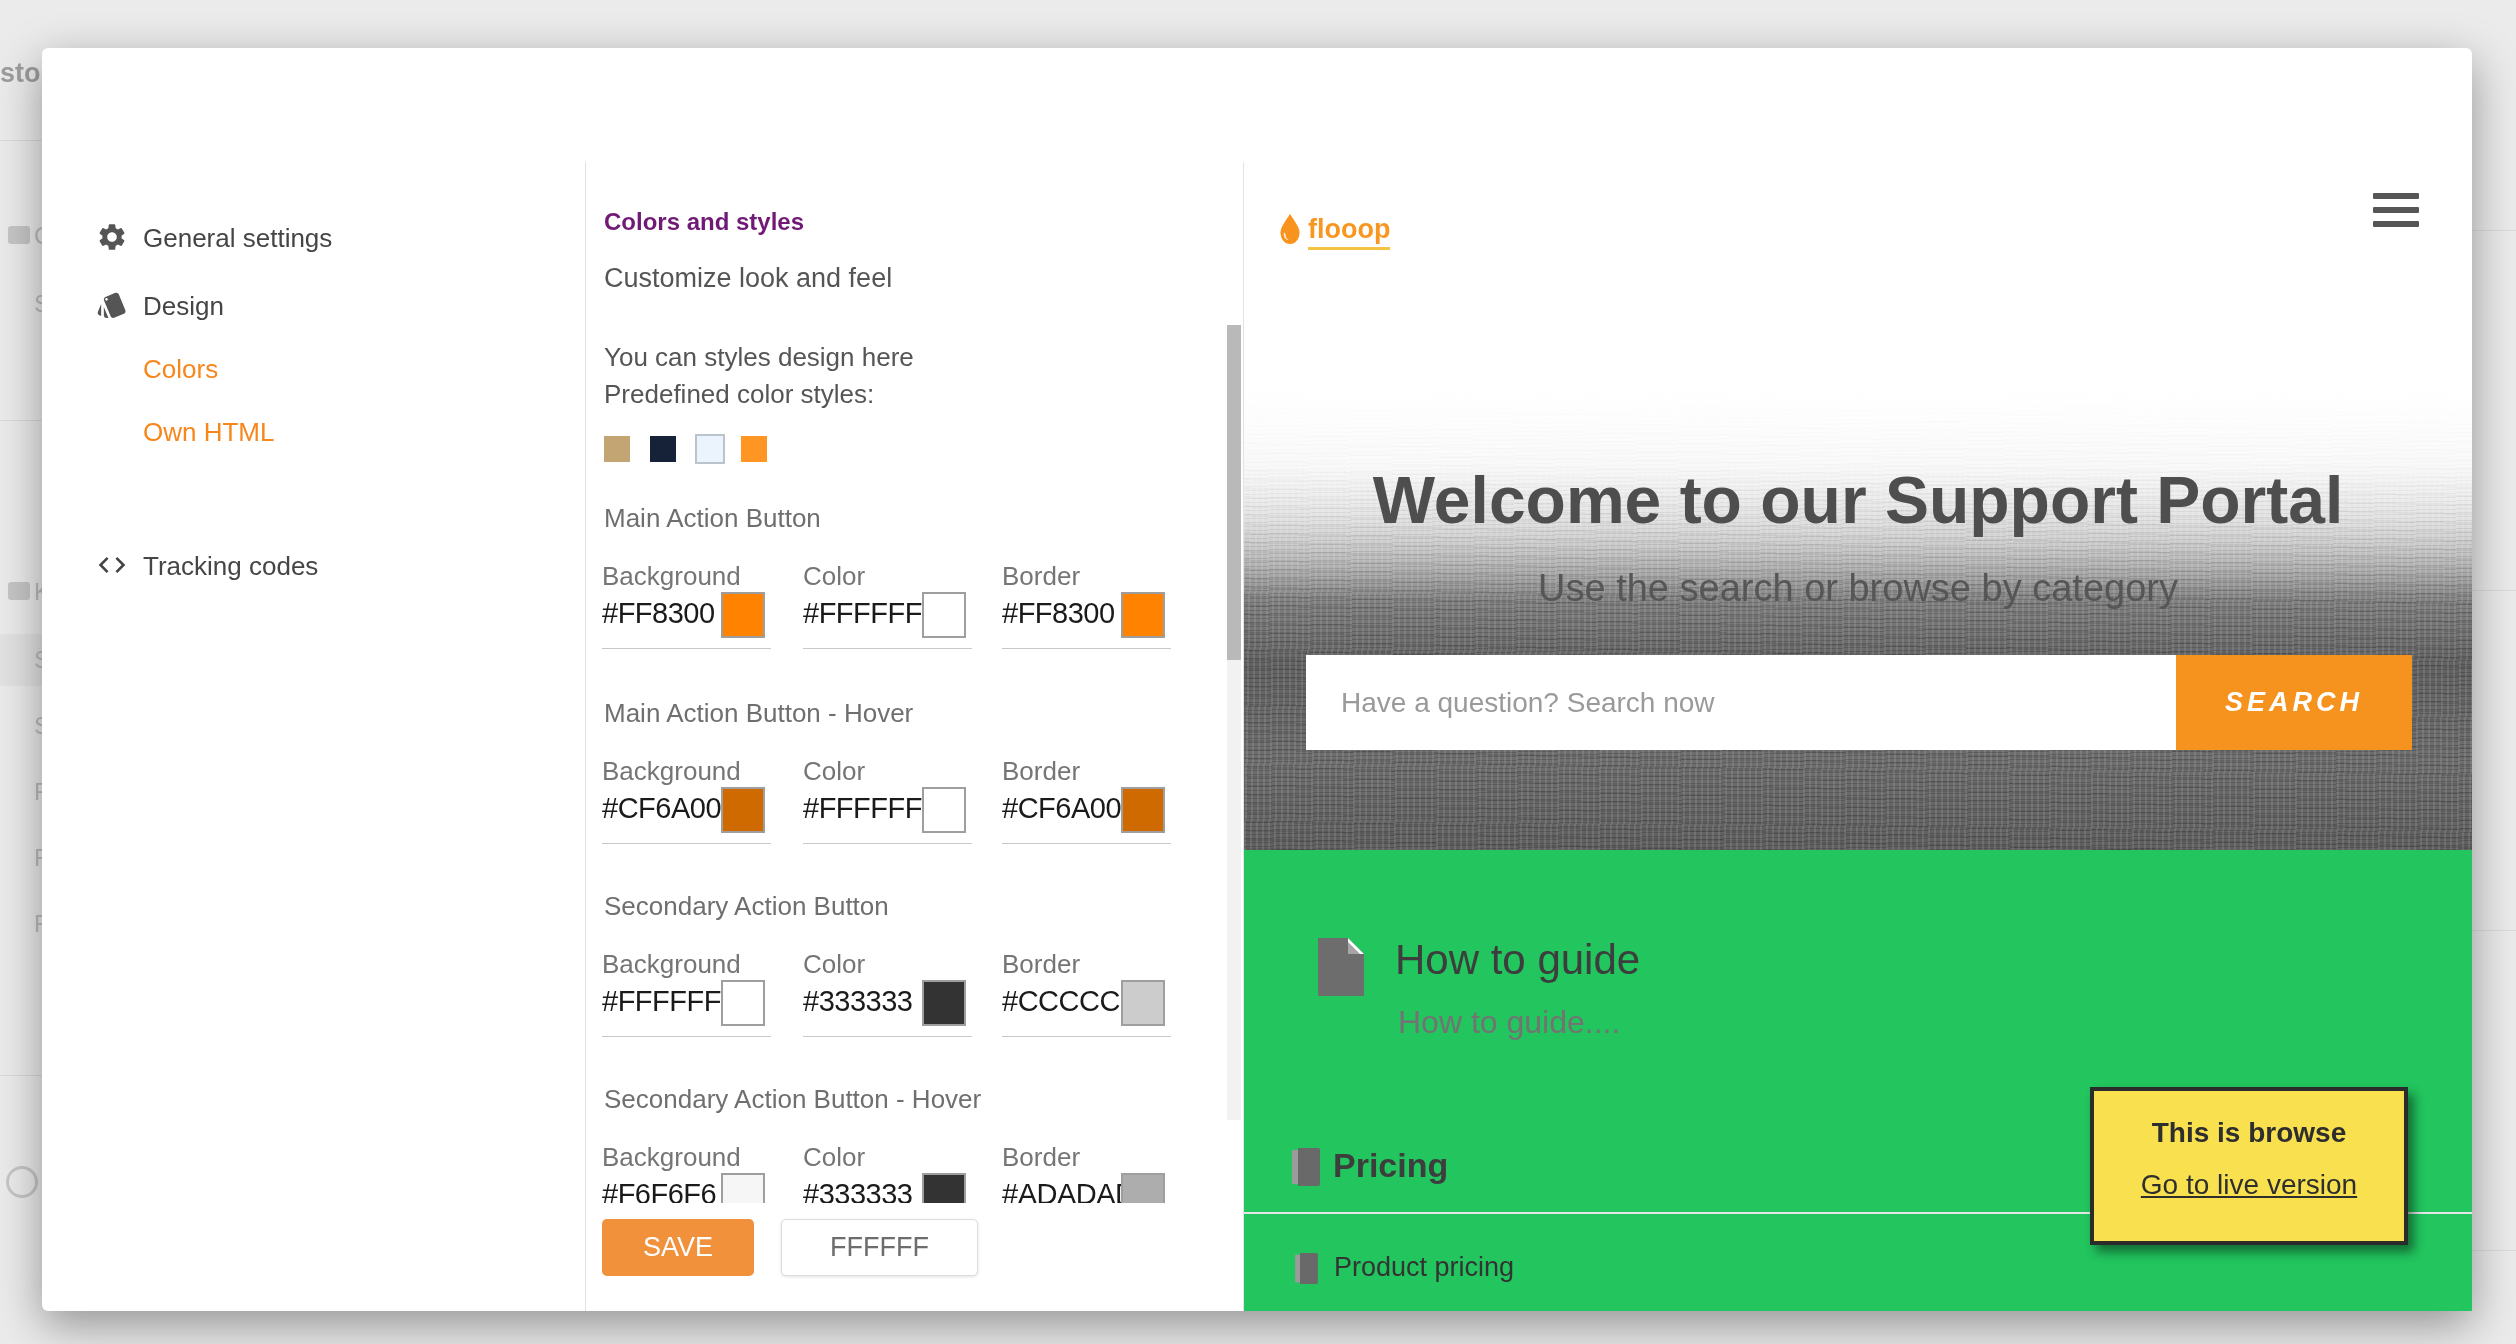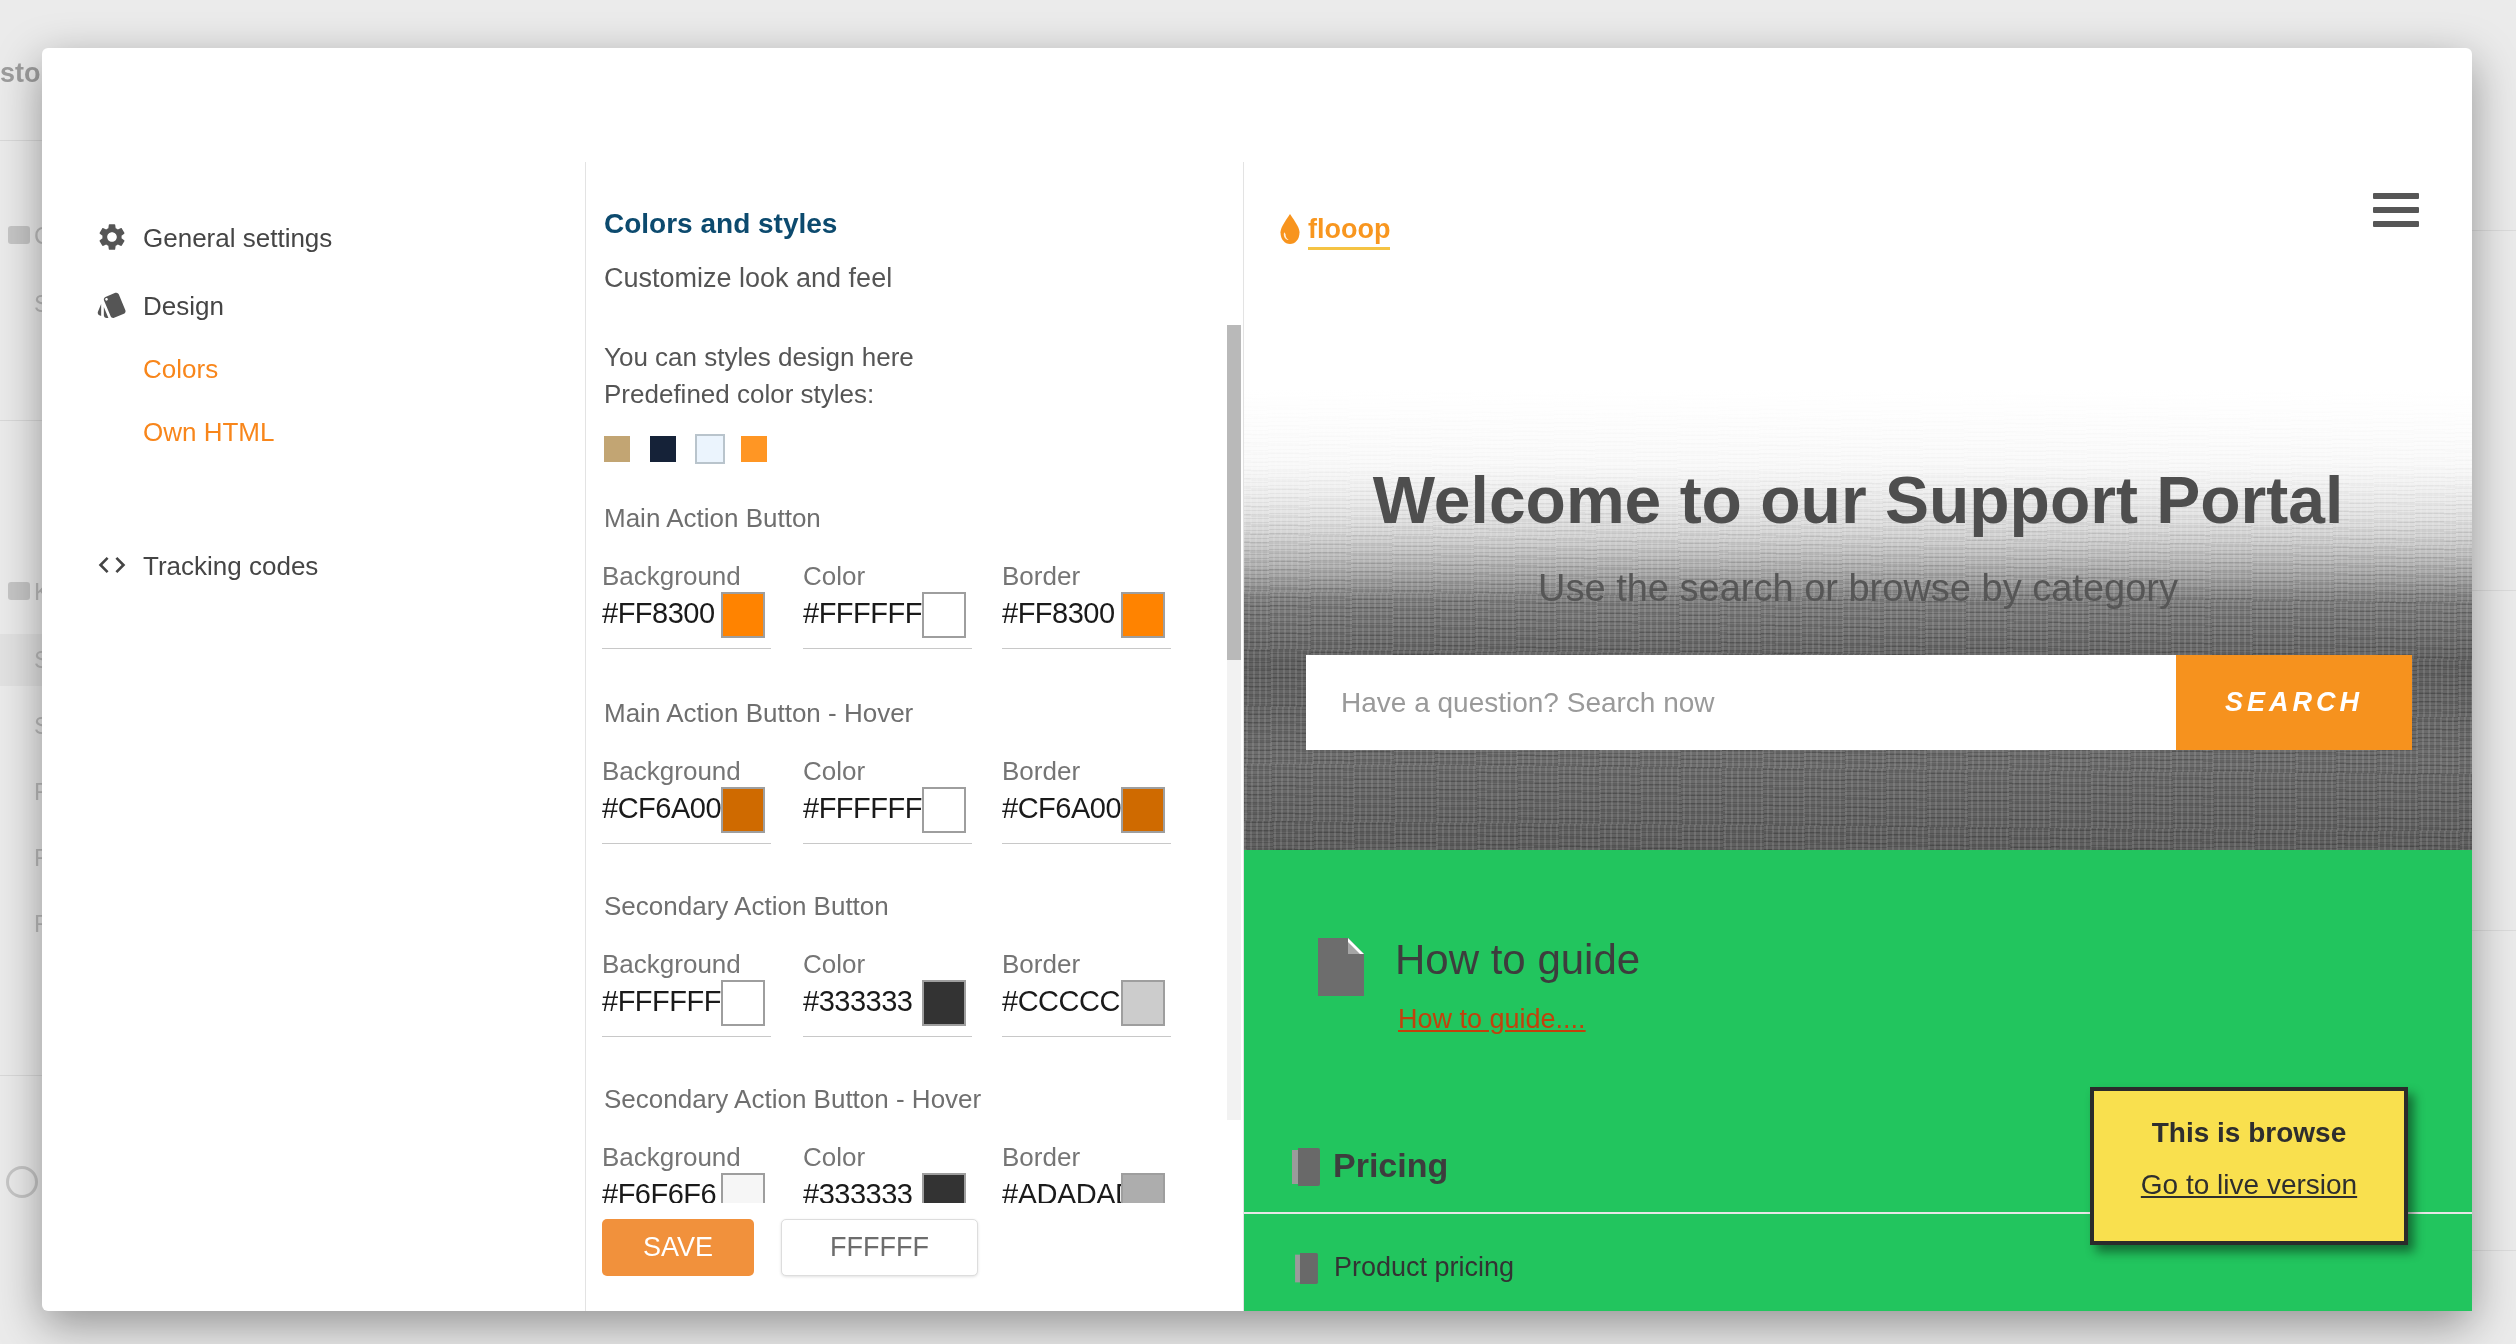--- a/index.html
+++ b/index.html
@@ -28,21 +28,21 @@
   
   .side-item{left:42px;width:540px;height:54px;cursor:pointer;}
   .side-icon{left:54px;top:10px;width:32px;height:32px;}
   .side-label{left:101px;top:12px;font-size:26px;color:#454545;}
   .side-label.sub{left:101px;}
   .side-label.active{color:#f8861b;}
 
   
   .settings-scroll{left:586px;top:162px;width:641px;height:1041px;overflow:hidden;background:#fff;z-index:4;}
   .st{position:absolute;left:18px;color:#555;}
-  .settings-heading{top:46px;font-size:28px;font-weight:bold;color:#0c4a6e;}
+  .settings-heading{top:46px;font-size:24px;font-weight:bold;color:#701a75;}
   .settings-sub{top:101px;font-size:27px;}
   .settings-line1{top:180px;font-size:26px;}
   .settings-line2{top:217px;font-size:26px;}
   .palette-swatch{top:274px;width:26px;height:26px;}
   .palette-swatch.bordered{border:2px solid #b9c4cc;top:272px;}
 
   .sec-title{position:absolute;left:18px;font-size:26px;color:#6f6f6f;}
   .field{position:absolute;width:169px;height:140px;}
   .field-label{position:absolute;left:0;top:0;font-size:26px;color:#757575;}
   .field-value{position:absolute;left:0;top:36px;font-size:29px;color:#1a1a1a;letter-spacing:-0.5px;}
@@ -74,21 +74,21 @@
   .hero-title{position:absolute;left:0;top:300px;width:1228px;text-align:center;font-size:66px;font-weight:bold;color:#4e4e4e;letter-spacing:0;}
   .hero-sub{position:absolute;left:0;top:405px;width:1228px;text-align:center;font-size:38px;color:#565656;}
   .search-wrap{position:absolute;left:62px;top:493px;width:1106px;height:95px;}
   .search-input{position:absolute;left:0;top:0;width:870px;height:95px;border:none;background:#fff;
                 padding:0 0 0 35px;font-size:28px;color:#333;font-family:"Liberation Sans",sans-serif;box-sizing:border-box;}
   .search-input::placeholder{color:#9a9a9a;}
   .search-btn{position:absolute;left:870px;top:0;width:236px;height:95px;background:#f6921e;border:none;
               color:#fff;font-size:27px;font-weight:bold;letter-spacing:4px;font-family:"Liberation Sans",sans-serif;cursor:pointer;font-style:italic;}
 
   .cat-title{font-size:42px;color:#3d3d3d;}
-  .cat-desc{font-size:27px;color:#c2410c;text-decoration:underline;}
+  .cat-desc{font-size:32px;color:#737373;}
   .sec2-title{font-size:34px;font-weight:bold;color:#3d3d3d;}
   .article-label{font-size:27px;color:#333;}
   .hr-line{left:1244px;top:1212px;width:1228px;height:2px;background:#e6e6e6;}
 
   .tooltip{left:2090px;top:1087px;width:318px;height:158px;background:#f9e04e;border:4px solid #2b2b2b;
            box-sizing:border-box;box-shadow:6px 7px 10px rgba(0,0,0,0.45);z-index:20;}
   .tooltip-line1{position:absolute;left:0;top:26px;width:100%;text-align:center;font-size:28px;font-weight:bold;color:#2e2e2e;}
   .tooltip-link{position:absolute;left:0;top:78px;width:100%;text-align:center;font-size:28px;color:#2e2e2e;text-decoration:underline;cursor:pointer;}
 </style>
 </head>

